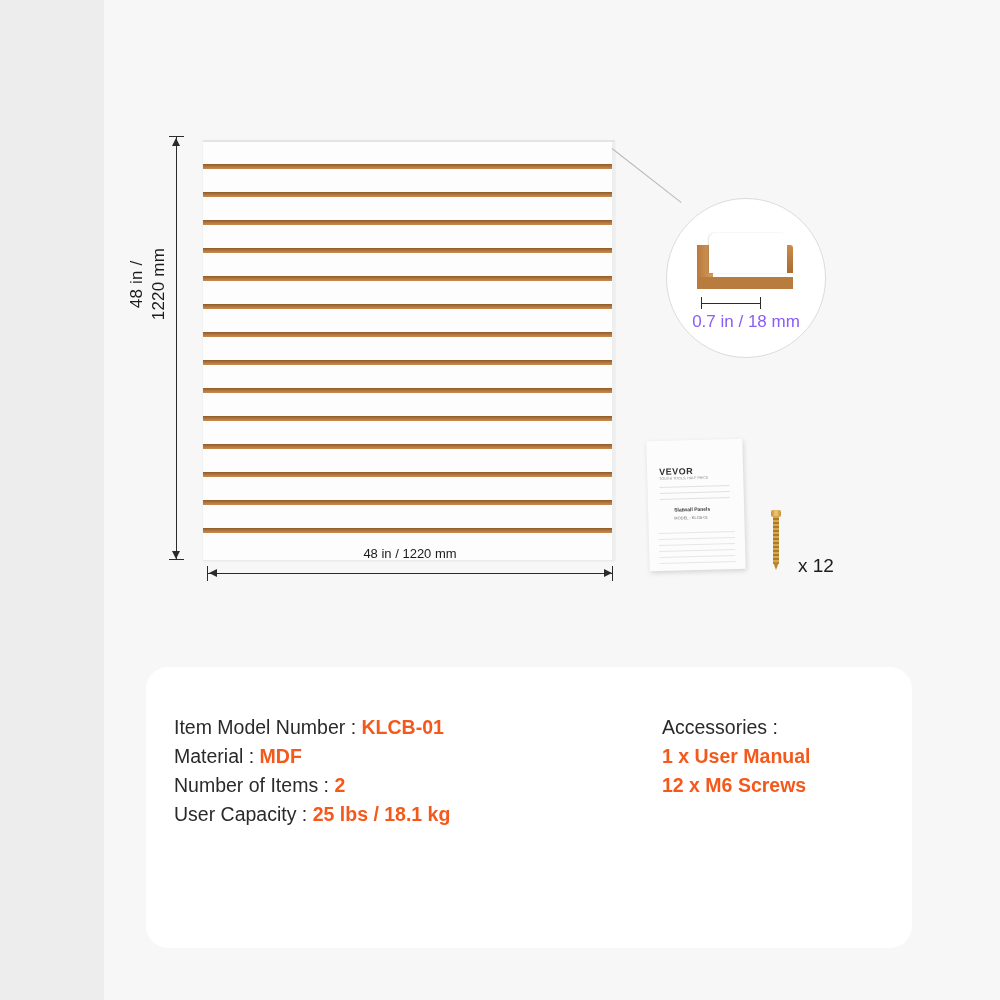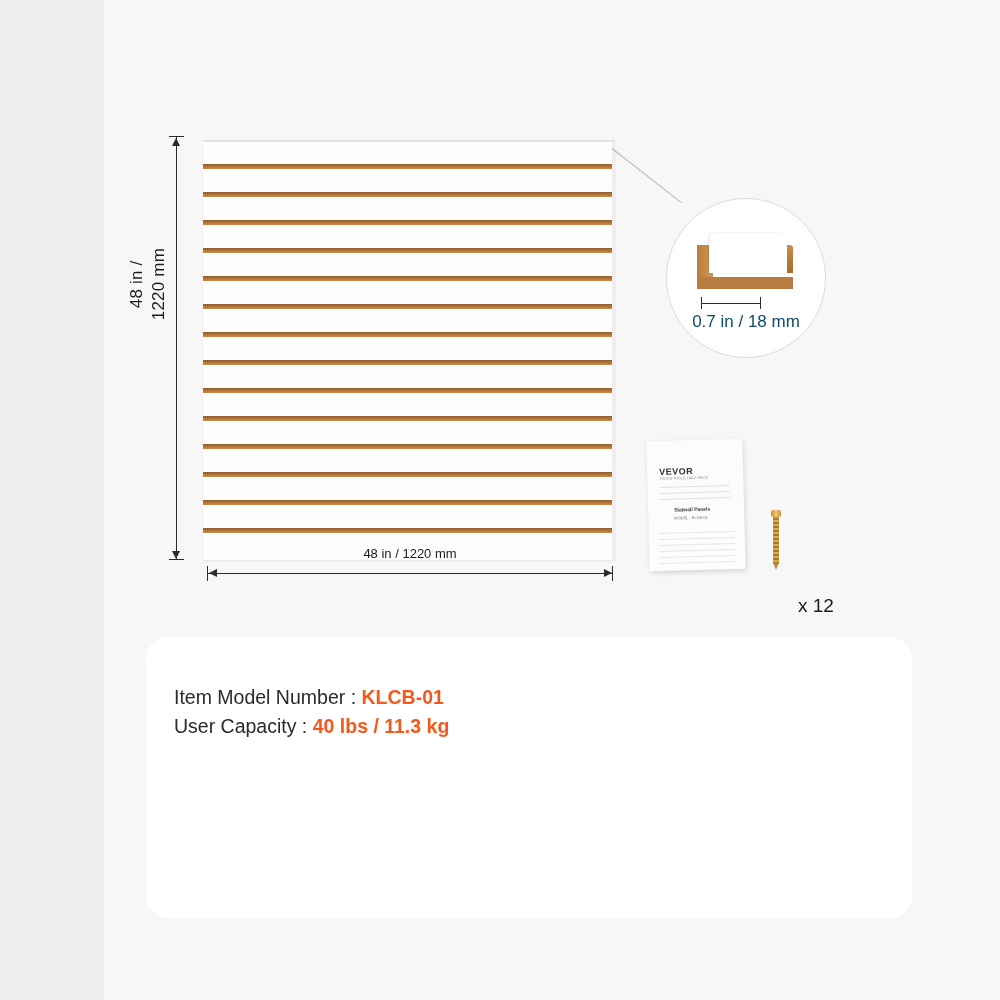--- a/index.html
+++ b/index.html
@@ -229,21 +229,21 @@
     width: 1px; height: 12px;
     background: #2b2b2b;
   }
   .callout-label {
     position: absolute;
     left: 672px;
     top: 312px;
     width: 148px;
     text-align: center;
     font-size: 17px;
-    color: #0c4a6e;
+    color: #8b5cf6;
   }
 
   
   .manual {
     position: absolute;
     left: 648px;
     top: 440px;
     width: 96px;
     height: 130px;
     background: #fcfcfc;
@@ -325,28 +325,27 @@
     border-left: 3px solid transparent;
     border-right: 3px solid transparent;
     border-top: 8px solid #b9872f;
   }
   .screw-count {
     position: absolute;
     left: 798px;
     top: 555px;
     font-size: 19px;
     color: #1c1c1c;
-    margin-top: 40px;
   }
 
   
   .spec-card {
     position: absolute;
     left: 146px;
-    top: 637px;
+    top: 667px;
     width: 766px;
     height: 281px;
     background: #ffffff;
     border-radius: 22px;
   }
   .spec-left {
     position: absolute;
     left: 28px;
     top: 46px;
     width: 440px;
@@ -460,17 +459,28 @@
     <div class="screw-tip"></div>
   </div>
   <div class="screw-count">x 12</div>
 
   <div class="spec-card">
     <div class="spec-left">
       <div class="spec-row">
         <span>Item Model Number : </span><span class="val">KLCB-01</span>
       </div>
       <div class="spec-row">
-        <span>User Capacity : </span><span class="val">40 lbs / 11.3 kg</span>
+        <span>Material : </span><span class="val">MDF</span>
+      </div>
+      <div class="spec-row">
+        <span>Number of Items : </span><span class="val">2</span>
+      </div>
+      <div class="spec-row">
+        <span>User Capacity : </span><span class="val">25 lbs / 18.1 kg</span>
       </div>
     </div>
+    <div class="spec-right">
+      <div class="acc-title">Accessories :</div>
+      <div class="acc-item">1 x User Manual</div>
+      <div class="acc-item">12 x M6 Screws</div>
+    </div>
   </div>
 </div>
 
 </body></html>

